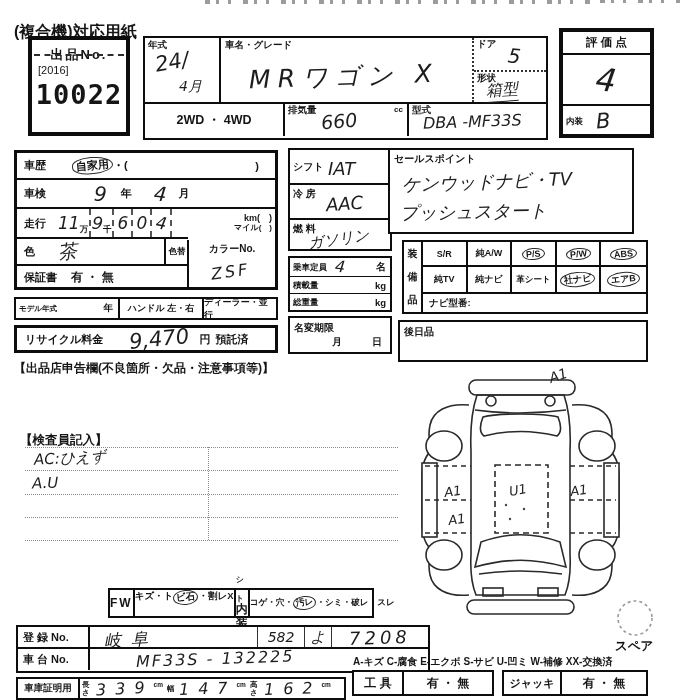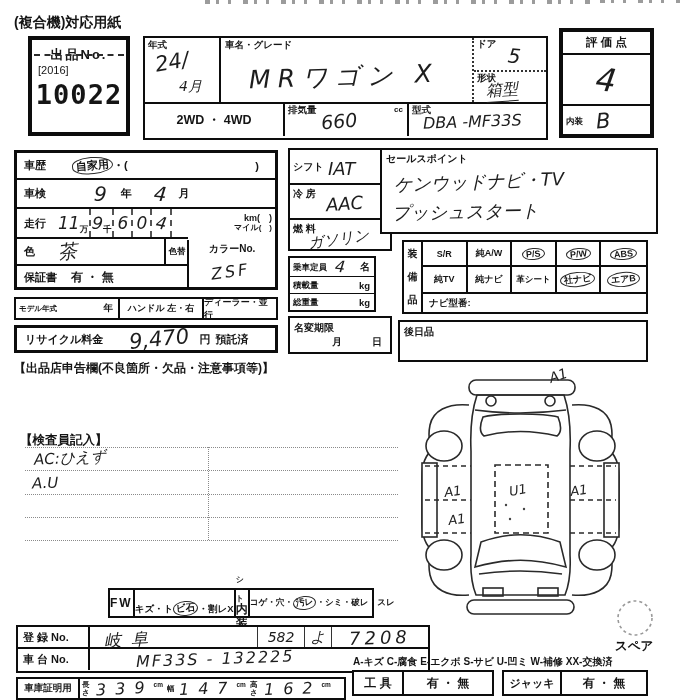--- a/index.html
+++ b/index.html
@@ -22,21 +22,21 @@
   svg text.hwm{font-family:"DejaVu Sans",sans-serif;font-style:italic;fill:#222;}
 </style>
 </head>
 <body>
 
 <div class="sheet">
 
   <div class="abs clip-frag" style="left:205px;top:0;width:390px;height:4px;"></div>
   <div class="abs clip-frag" style="left:600px;top:0;width:80px;height:3px;"></div>
 
-  <div class="abs b" style="left:14px;top:14px;font-size:14px;">(複合機)対応用紙</div>
+  <div class="abs b" style="left:14px;top:22px;font-size:16px;">(複合機)対応用紙</div>
 
   <div class="box box-bold" style="left:28px;top:36px;width:102px;height:100px;">
     <div style="position:relative;text-align:center;margin-top:5px;">
       <span class="b" style="font-size:13px;letter-spacing:2px;">出品No.</span>
       <div class="abs" style="left:2px;right:2px;top:9px;border-top:2px dashed #2c2c2c;"></div>
     </div>
     <div style="font-family:Liberation Sans, sans-serif;font-size:11px;margin:0 0 0 6px;">[2016]</div>
     <div style="font-family:'DejaVu Sans Mono',monospace;font-weight:bold;font-size:27px;text-align:center;letter-spacing:1px;margin-top:3px;">10022</div>
   </div>
 
@@ -174,21 +174,21 @@
     <div style="height:33px;border-top:2px solid #0d0d0d;position:relative;">
       <span class="b abs" style="left:3px;top:2px;font-size:10px;">冷 房</span>
       <span class="hw abs" style="left:36px;top:8px;font-size:18px;transform:rotate(-4deg);">AAC</span>
     </div>
     <div style="height:32px;border-top:2px solid #0d0d0d;position:relative;">
       <span class="b abs" style="left:3px;top:2px;font-size:10px;">燃 料</span>
       <span class="hw abs" style="left:18px;top:10px;font-size:15px;transform:rotate(-8deg);">ガソリン</span>
     </div>
   </div>
 
-  <div class="box" style="left:288px;top:256px;width:88px;height:56px;border-width:2px;">
+  <div class="box" style="left:288px;top:256px;width:104px;height:56px;border-width:2px;">
     <div class="row" style="height:18px;">
       <span class="tiny" style="margin-left:3px;">乗車定員</span>
       <span class="hw" style="font-size:16px;margin-left:8px;margin-top:-2px;transform:rotate(6deg);">4</span>
       <span class="b" style="font-size:10px;margin-left:auto;margin-right:4px;">名</span>
     </div>
     <div class="row" style="height:17px;border-top:1.6px solid #0d0d0d;">
       <span class="tiny" style="margin-left:3px;">積載量</span>
       <span class="b" style="font-size:9.5px;margin-left:auto;margin-right:4px;">kg</span>
     </div>
     <div class="row" style="height:17px;border-top:1.6px solid #0d0d0d;">
@@ -196,21 +196,21 @@
       <span class="b" style="font-size:9.5px;margin-left:auto;margin-right:4px;">kg</span>
     </div>
   </div>
 
   <div class="box" style="left:288px;top:316px;width:104px;height:38px;border-width:2px;">
     <span class="b abs" style="left:4px;top:3px;font-size:10px;">名変期限</span>
     <span class="b abs" style="left:42px;bottom:3px;font-size:10px;">月</span>
     <span class="b abs" style="right:8px;bottom:3px;font-size:10px;">日</span>
   </div>
 
-  <div class="box" style="left:380px;top:148px;width:278px;height:86px;">
+  <div class="box" style="left:388px;top:148px;width:246px;height:86px;">
     <span class="b abs" style="left:4px;top:2px;font-size:10px;">セールスポイント</span>
     <span class="hw abs" style="left:12px;top:20px;font-size:18px;transform:rotate(-2deg);">ケンウッドナビ・TV</span>
     <span class="hw abs" style="left:10px;top:50px;font-size:18px;transform:rotate(-1deg);">プッシュスタート</span>
   </div>
 
   <div class="box" style="left:402px;top:240px;width:246px;height:74px;display:flex;align-items:stretch;">
     <div style="width:19px;border-right:2px solid #0d0d0d;display:flex;flex-direction:column;align-items:center;justify-content:space-around;box-sizing:border-box;">
       <span class="b" style="font-size:10px;">装</span>
       <span class="b" style="font-size:10px;">備</span>
       <span class="b" style="font-size:10px;">品</span>
@@ -323,21 +323,21 @@
         <circle cx="111" cy="142" r="1.2" fill="#444"></circle>
         <circle cx="97" cy="152" r="1.2" fill="#444"></circle>
       <text x="202" y="283" font-size="12.5" font-weight="bold" fill="#111">スペア</text>
     </g>
   </svg>
 
   <div class="box" style="left:108px;top:588px;width:266px;height:30px;display:flex;align-items:stretch;">
     <div style="width:40px;border-right:2px solid #0d0d0d;display:flex;align-items:center;justify-content:center;box-sizing:border-box;">
       <span class="b" style="font-size:12px;letter-spacing:2px;">FW</span>
     </div>
-    <div style="width:118px;border-right:2px solid #0d0d0d;display:flex;align-items:flex-end;justify-content:center;box-sizing:border-box;white-space:nowrap;">
+    <div style="width:118px;border-right:2px solid #0d0d0d;display:flex;align-items:flex-start;justify-content:center;box-sizing:border-box;white-space:nowrap;">
       <span class="b" style="font-size:9.5px;">キズ・ト</span>
         <span class="b circ" style="font-size:9.5px;padding:0 2px;">ビ石</span>
         <span class="b" style="font-size:9.5px;">・割レX</span>
     </div>
     <div style="width:34px;border-right:2px solid #0d0d0d;display:flex;flex-direction:column;align-items:center;justify-content:center;box-sizing:border-box;">
       <span class="b" style="font-size:8px;line-height:1.15;">シート</span>
       <span class="b" style="font-size:12px;line-height:1.15;">内 装</span>
     </div>
     <div style="flex:1;display:flex;align-items:center;justify-content:center;white-space:nowrap;">
       <span class="b" style="font-size:8.6px;">コゲ・穴・</span>

